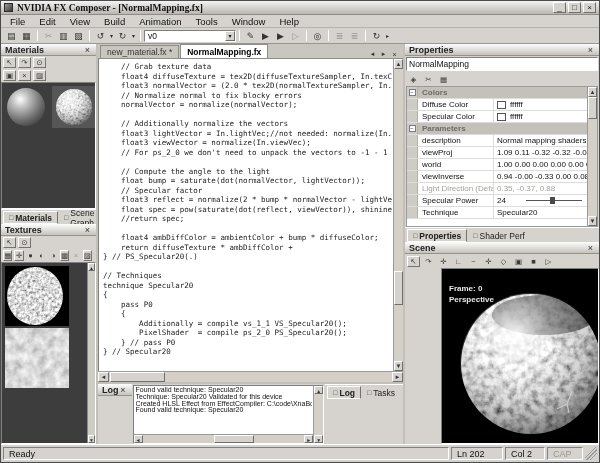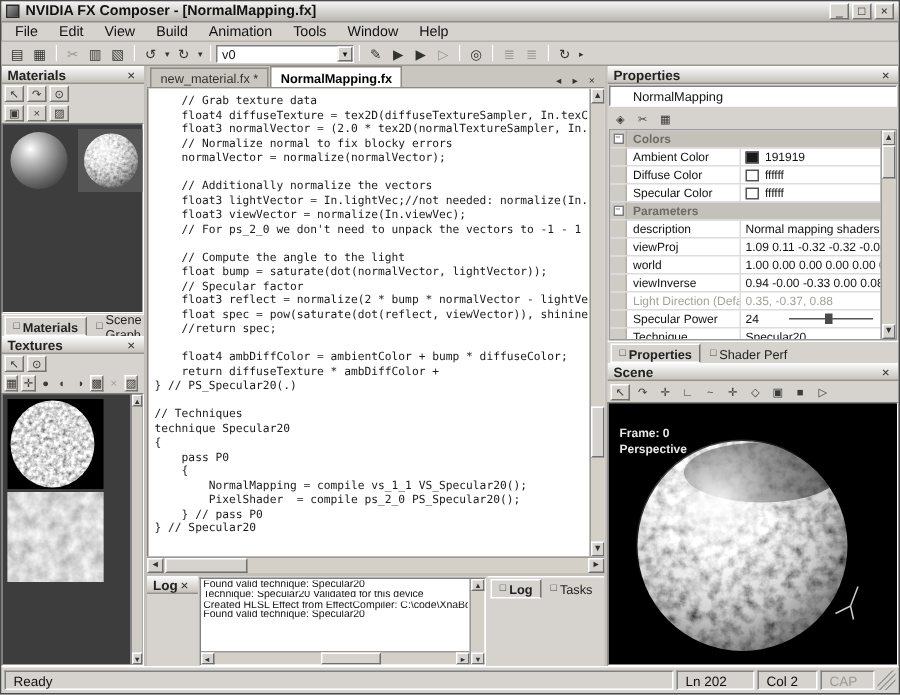--- a/index.html
+++ b/index.html
@@ -3,21 +3,21 @@
 <meta charset="utf-8">
 <style>
   * { margin:0; padding:0; box-sizing:border-box; }
   html,body { width:600px; height:463px; overflow:hidden; }
   body { font-family:"Liberation Sans", sans-serif; font-size:9px; color:#111; background:#888; }
   .window { width:600px; height:463px; background:#d6d3ce; border:1px solid #4a4a4a; display:flex; flex-direction:column; }
 
   
   .titlebar { height:14px; background:linear-gradient(#f4f4f4,#b9b6b0); display:flex; align-items:center; padding:0 3px; border-bottom:1px solid #8f8c87; }
   .app-icon { width:9px; height:9px; background:linear-gradient(135deg,#9a9a9a,#3c3c3c); border:1px solid #2a2a2a; margin-right:4px; }
-  .title-text { font-weight:bold; font-size:9.5px; color:#111; white-space:nowrap; }
+  .title-text { font-weight:bold; font-size:9.5px; color:#111; white-space:nowrap;font-family:Liberation Serif, serif; }
   .win-btns { margin-left:auto; display:flex; gap:2px; }
   .win-btn { width:13px; height:11px; background:#d6d3ce; border:1px solid; border-color:#fff #6f6f6f #6f6f6f #fff; font-size:8px; line-height:9px; text-align:center; color:#222; }
 
   .menubar { height:13px; display:flex; align-items:center; padding:0 2px; border-bottom:1px solid #b5b2ad; }
   .menu-item { padding:1px 7px; font-size:9.5px; color:#111; }
 
   .toolbar { height:16px; display:flex; align-items:center; padding:0 3px; border-bottom:1px solid #9a9791; background:#d6d3ce; }
   .tb-btn { width:15px; height:13px; display:flex; align-items:center; justify-content:center; font-size:9px; color:#33332f; }
   .tb-btn.disabled { color:#9b9891; }
   .tb-caret { width:7px; height:13px; font-size:6px; display:flex; align-items:center; justify-content:center; color:#33332f; }
@@ -82,40 +82,40 @@
   .log-panel { height:62px; display:flex; flex-direction:row; border-top:2px solid #c3c0ba; }
   .log-content { flex:1; position:relative; background:#fff; border:1px solid; border-color:#808080 #fff #fff #808080; margin:1px 1px 0 1px; overflow:hidden; }
   .log-lines { position:absolute; left:2px; top:1px; right:11px; font-size:7px; line-height:6.8px; color:#111; }
   .log-line { white-space:nowrap; overflow:hidden; }
   .log-hsb { position:absolute; left:0; right:10px; bottom:0; height:9px; background:#d4d0c8; border-top:1px solid #9a9a9a; }
   .log-hsb .sb-arrow { width:9px; height:100%; position:absolute; font-size:5px; }
   .log-vsb { position:absolute; top:0; right:0; bottom:0; width:10px; background:#d4d0c8; border-left:1px solid #9a9a9a; }
 
   
   .props-panel { height:198px; }
-  .sel-row { height:14px; background:#fff; border:1px solid; border-color:#808080 #fff #fff #808080; margin:1px; display:flex; align-items:center; padding-left:15px; font-size:8.5px; }
+  .sel-row { height:14px; background:#fff; border:1px solid; border-color:#808080 #fff #fff #808080; margin:1px; display:flex; align-items:center; padding-left:2px; font-size:8.5px; }
   .prop-grid { flex:1; position:relative; background:#fff; border:1px solid #9a9a9a; margin:0 1px; overflow:hidden; }
   .pg-rows { position:absolute; left:0; top:0; right:10px; bottom:0; }
   .pg-row { display:flex; height:12px; border-bottom:1px solid #dcdcdc; align-items:center; }
   .pg-gutter { width:11px; height:100%; background:#cfccc6; border-right:1px solid #b3b0aa; display:flex; align-items:center; justify-content:center; }
   .collapse-box { width:7px; height:7px; border:1px solid #7c7c7c; background:#fff; font-size:6px; line-height:5px; text-align:center; color:#333; }
   .pg-row.header { background:#c4c1bb; }
   .pg-row.header .pg-label { font-weight:bold; color:#6e6b66; border-right:none; }
   .pg-label { width:76px; height:100%; display:flex; align-items:center; padding-left:4px; font-size:8px; border-right:1px solid #dcdcdc; overflow:hidden; white-space:nowrap; }
   .pg-value { flex:1; height:100%; display:flex; align-items:center; padding-left:3px; font-size:8px; overflow:hidden; white-space:nowrap; }
   .swatch { width:9px; height:8px; border:1px solid #555; margin-right:4px; }
   .pg-row.disabled .pg-label, .pg-row.disabled .pg-value { color:#a5a29c; }
   .slider-track { flex:1; height:9px; position:relative; margin:0 5px; }
   .slider-line { position:absolute; left:0; right:0; top:4px; height:1px; background:#555; }
   .slider-thumb { position:absolute; top:1px; left:42%; width:5px; height:7px; background:#4a4a4a; }
   .spc-val { width:24px; }
 
   
   .scene-panel { flex:1; }
-  .viewport { flex:1; position:relative; background:#000; border:1px solid; border-color:#808080 #fff #fff #808080; overflow:hidden; }
+  .viewport { flex:1; position:relative; background:#000; border:1px solid; border-color:#808080 #fff #fff #808080; overflow:hidden;margin-left:36px; }
   .vp-overlay { position:absolute; left:7px; top:14px; color:#e8e8e8; font-weight:bold; font-size:8px; line-height:11px; text-shadow:0 0 2px #000; }
   .sphere-wrap { position:absolute; left:18px; top:24px; width:142px; height:142px; }
   .sphere-shade { position:absolute; inset:0; border-radius:50%; background:radial-gradient(circle at 38% 30%, rgba(255,255,255,0.95), rgba(255,255,255,0.25) 28%, rgba(0,0,0,0.18) 55%, rgba(0,0,0,0.62) 85%, rgba(0,0,0,0.85) 100%); }
   .gizmo { position:absolute; right:18px; bottom:28px; }
 
   
   .statusbar { height:18px; display:flex; align-items:center; gap:2px; padding:2px 2px; background:#d6d3ce; border-top:1px solid #fff; }
   .status-cell { height:13px; border:1px solid; border-color:#808080 #fff #fff #808080; display:flex; align-items:center; padding:0 5px; font-size:9px; color:#111; }
   .status-msg { flex:1; }
   .status-cap { color:#9b9891; width:36px; }
@@ -344,21 +344,21 @@
             <div class="code-line"></div>
             <div class="code-line">    float4 ambDiffColor = ambientColor + bump * diffuseColor;</div>
             <div class="code-line">    return diffuseTexture * ambDiffColor +</div>
             <div class="code-line">} // PS_Specular20(.)</div>
             <div class="code-line"></div>
             <div class="code-line">// Techniques</div>
             <div class="code-line">technique Specular20</div>
             <div class="code-line">{</div>
             <div class="code-line">    pass P0</div>
             <div class="code-line">    {</div>
-            <div class="code-line">        NormalMapping = compile vs_1_1 VS_Specular20();</div>
+            <div class="code-line">        Additionally = compile vs_1_1 VS_Specular20();</div>
             <div class="code-line">        PixelShader  = compile ps_2_0 PS_Specular20();</div>
             <div class="code-line">    } // pass P0</div>
             <div class="code-line">} // Specular20</div>
           </div>
         <div class="vsb">
           <div class="sb-arrow">▲</div>
           <div class="sb-thumb-v" style="top:68%; height:34px;"></div>
           <div class="sb-arrow bottom">▼</div>
         </div>
       </div>
@@ -417,28 +417,20 @@
           <div class="mini-btn flat">✂</div>
           <div class="mini-btn flat">▦</div>
         </div>
         <div class="prop-grid">
           <div class="pg-rows">
             <div class="pg-row header">
               <div class="pg-gutter">
                   <span class="collapse-box">−</span>
                 </div>
               <div class="pg-label" style="flex:1;border-right:none;">Colors</div>
-            </div>
-            <div class="pg-row">
-              <div class="pg-gutter"></div>
-              <div class="pg-label">Ambient Color</div>
-              <div class="pg-value">
-                <span class="swatch" style="background: rgb(25, 25, 25);"></span>
-                <span>191919</span>
-              </div>
             </div>
             <div class="pg-row">
               <div class="pg-gutter"></div>
               <div class="pg-label">Diffuse Color</div>
               <div class="pg-value">
                 <span class="swatch" style="background: rgb(255, 255, 255);"></span>
                 <span>ffffff</span>
               </div>
             </div>
             <div class="pg-row">

